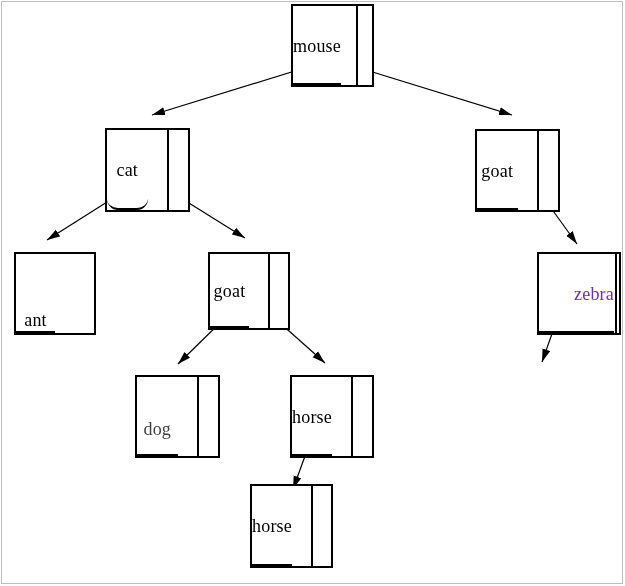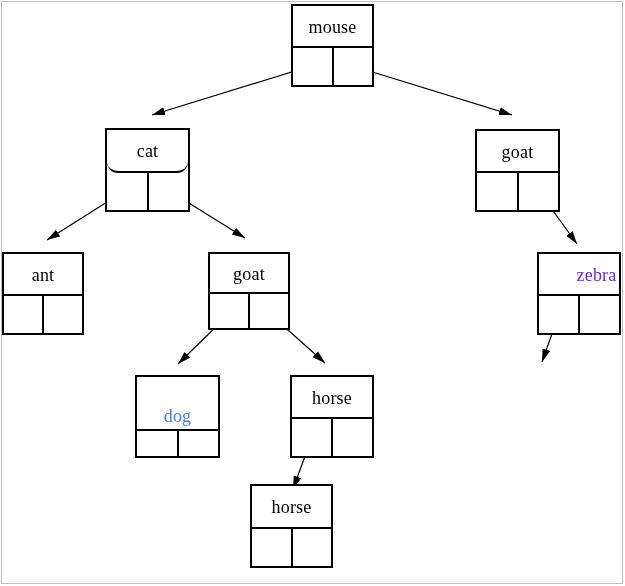--- a/index.html
+++ b/index.html
@@ -28,21 +28,21 @@
     position: absolute;
     left: 0;
     top: 0;
   }
   .node {
     position: absolute;
     box-sizing: border-box;
     border: 2px solid #000000;
     background: #ffffff;
     display: flex;
-    flex-direction: column;
+    flex-direction: row;
   }
   .node-label {
     flex: 1 1 50%;
     border-bottom: 2px solid #000000;
     display: flex;
     align-items: center;
     justify-content: center;
     font-size: 18px;
     color: #000000;
     padding-top: 3px;
@@ -95,21 +95,21 @@
         <div class="cell cell-right"></div>
       </div>
     </div>
     <div class="node" style="left: 475px; top: 129px; width: 85px; height: 83px; border-color: rgb(0, 0, 0);">
       <div class="node-label" style="color: rgb(0, 0, 0);">goat</div>
       <div class="node-cells">
         <div class="cell cell-left" style="border-right-color: rgb(0, 0, 0);"></div>
         <div class="cell cell-right"></div>
       </div>
     </div>
-    <div class="node" style="left: 2px; top: 252px; width: 82px; height: 83px; border-color: rgb(0, 0, 0);">
+    <div class="node" style="left: 14px; top: 252px; width: 82px; height: 83px; border-color: rgb(0, 0, 0); align-items: flex-end;">
       <div class="node-label" style="color: rgb(0, 0, 0);">ant</div>
       <div class="node-cells">
         <div class="cell cell-left" style="border-right-color: rgb(0, 0, 0);"></div>
         <div class="cell cell-right"></div>
       </div>
     </div>
     <div class="node" style="left: 208px; top: 252px; width: 82px; height: 78px; border-color: rgb(0, 0, 0);">
       <div class="node-label" style="color: rgb(0, 0, 0);">goat</div>
       <div class="node-cells">
         <div class="cell cell-left" style="border-right-color: rgb(0, 0, 0);"></div>
@@ -117,21 +117,21 @@
       </div>
     </div>
     <div class="node" style="left: 537px; top: 252px; width: 84px; height: 83px; border-color: rgb(0, 0, 0);">
       <div class="node-label" style="color: #6d28d9; padding-left: 35px;">zebra</div>
       <div class="node-cells">
         <div class="cell cell-left" style="border-right-color: rgb(0, 0, 0);"></div>
         <div class="cell cell-right"></div>
       </div>
     </div>
     <div class="node" style="left: 135px; top: 375px; width: 85px; height: 83px; border-color: rgb(0, 0, 0);">
-      <div class="node-label" style="color: #3b82f6; margin-top: 24px;">dog</div>
+      <div class="node-label" style="color: #404040; margin-top: 24px;">dog</div>
       <div class="node-cells">
         <div class="cell cell-left" style="border-right-color: rgb(0, 0, 0);"></div>
         <div class="cell cell-right"></div>
       </div>
     </div>
     <div class="node" style="left: 290px; top: 375px; width: 84px; height: 83px; border-color: rgb(0, 0, 0);">
       <div class="node-label" style="color: rgb(0, 0, 0);">horse</div>
       <div class="node-cells">
         <div class="cell cell-left" style="border-right-color: rgb(0, 0, 0);"></div>
         <div class="cell cell-right"></div>

